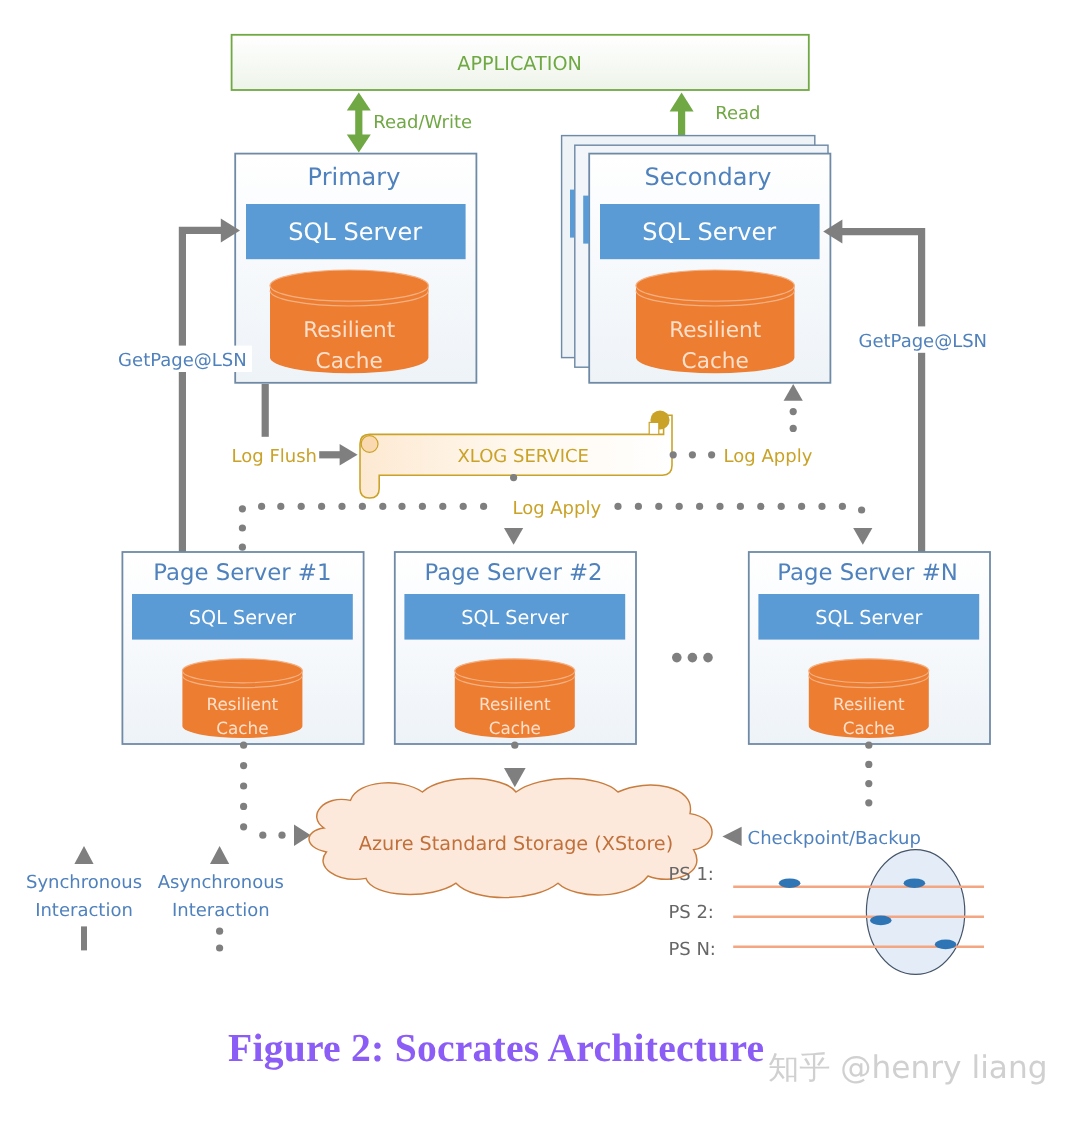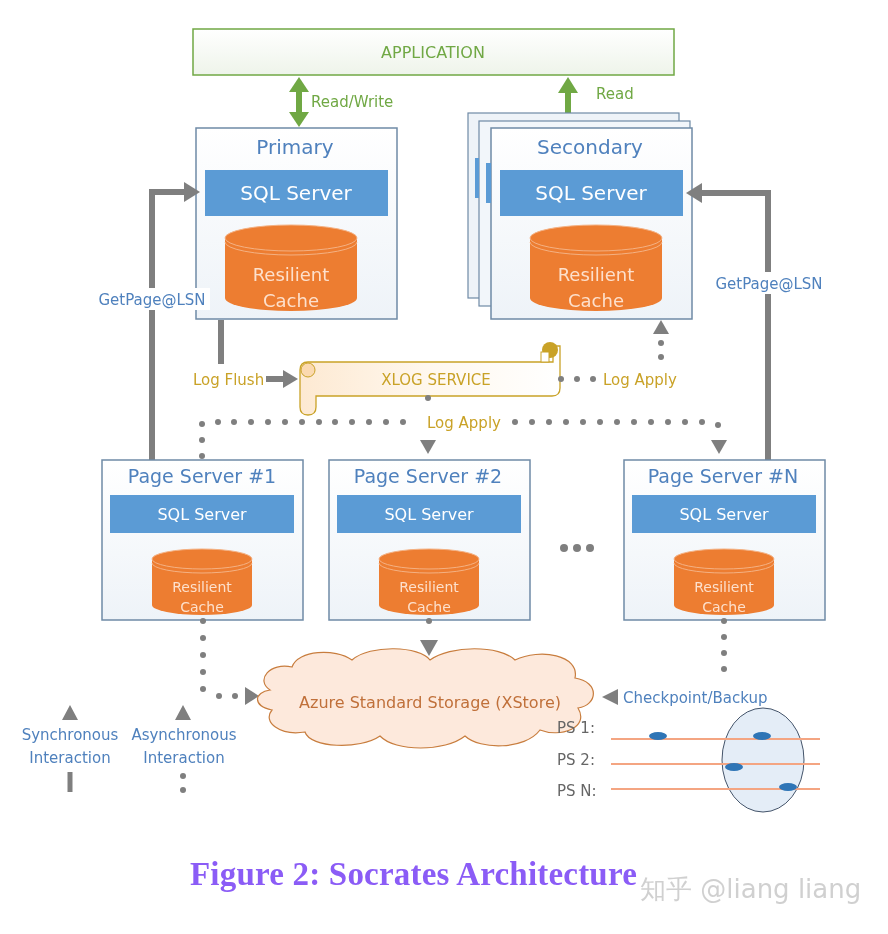--- a/index.html
+++ b/index.html
@@ -256,13 +256,13 @@
   <g>
     <polygon points="175,720 183,705 191,720" fill="#7f7f7f"></polygon>
     <circle cx="183" cy="776" r="3" fill="#7f7f7f"></circle>
       <circle cx="183" cy="790" r="3" fill="#7f7f7f"></circle>
     <text class="t" x="184" y="740" text-anchor="middle" font-size="15" fill="#4f81bd">Asynchronous</text>
     <text class="t" x="184" y="763" text-anchor="middle" font-size="15" fill="#4f81bd">Interaction</text>
   </g>
 </svg>
 
 <div class="caption">Figure 2: Socrates Architecture</div>
-<div class="watermark">知乎 @liang liang</div>
+<div class="watermark">知乎 @henry liang</div>
 
 </body></html>

